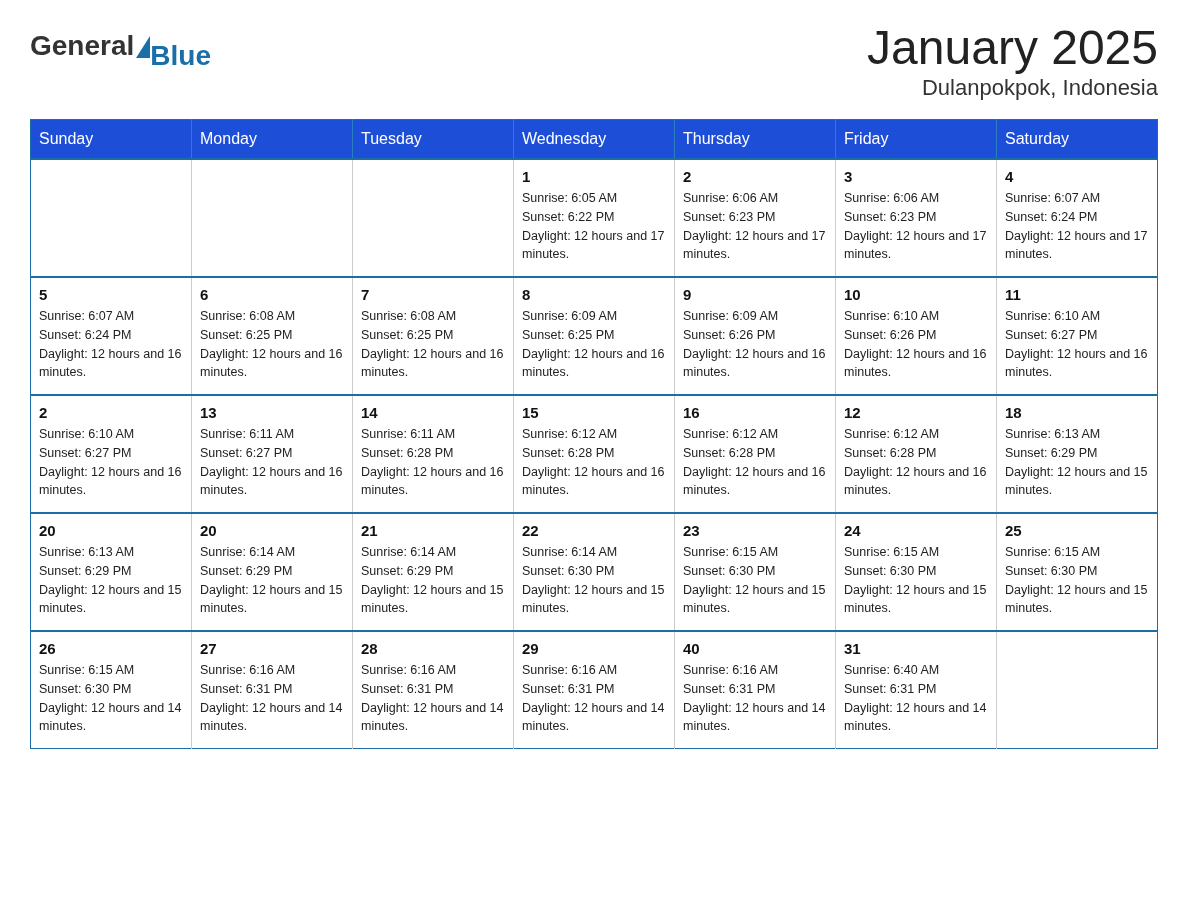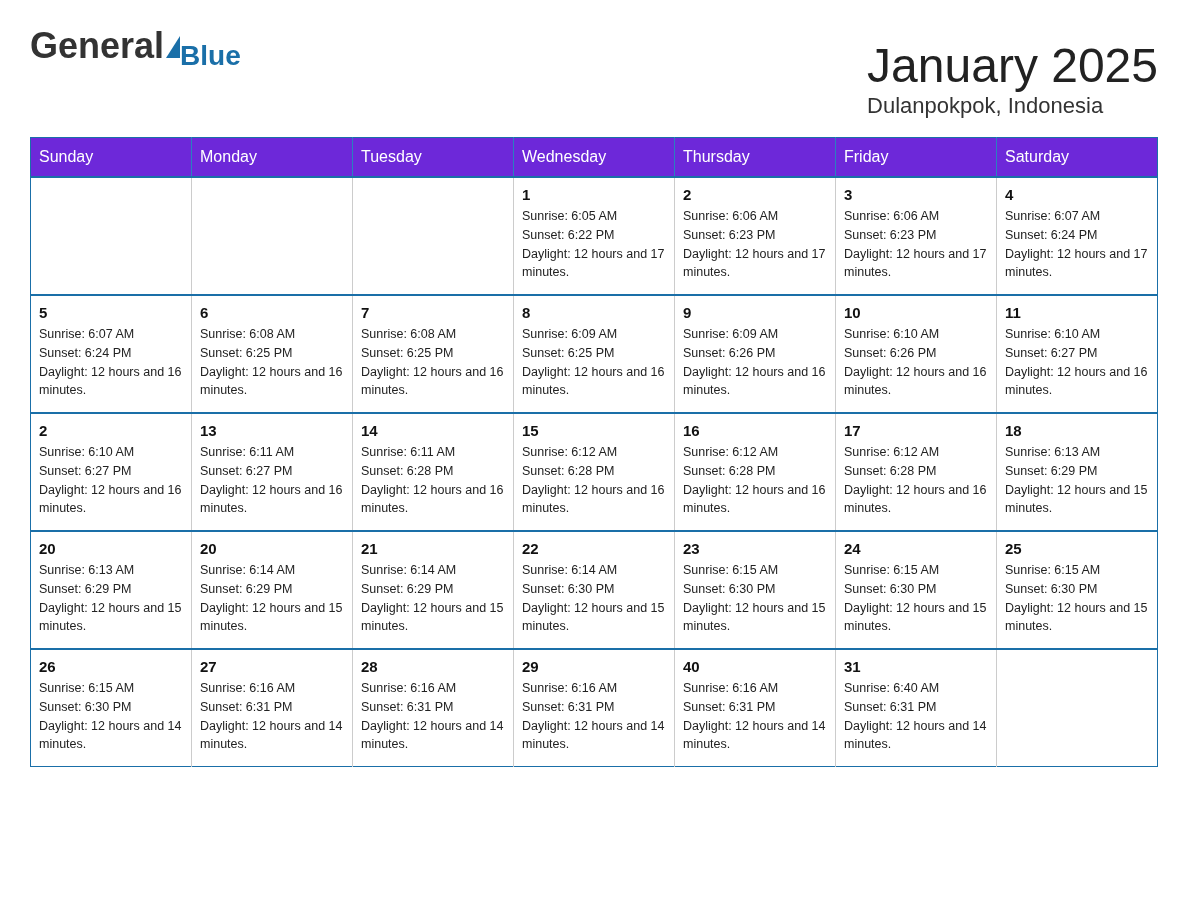--- a/index.html
+++ b/index.html
@@ -15,21 +15,21 @@
       justify-content: space-between;
       align-items: flex-start;
       margin-bottom: 18px;
     }
     .logo {
       display: flex;
       align-items: center;
       gap: 0px;
     }
     .logo-text-general {
-      font-size: 36px;
+      font-size: 28px;
       font-weight: bold;
       color: #333;
       font-family: Arial, sans-serif;
     }
     .logo-triangle {
       width: 0;
       height: 0;
       border-left: 14px solid transparent;
       border-right: 0px solid transparent;
       border-bottom: 22px solid #1a6fa8;
@@ -38,39 +38,39 @@
       margin-bottom: -2px;
     }
     .logo-blue {
       font-size: 28px;
       font-weight: bold;
       color: #1a6fa8;
       font-family: Arial, sans-serif;
       margin-top: 20px;
     }
     .title-block {
-      margin-top: 18px;
+      text-align: right;
     }
     .title-block h1 {
       font-size: 48px;
       font-weight: normal;
       color: #222;
     }
     .title-block h2 {
       font-size: 22px;
       font-weight: normal;
       color: #333;
     }
     .calendar {
       width: 100%;
       border-collapse: collapse;
       border: 1px solid #1a6fa8;
     }
     .calendar thead tr th {
-      background-color: #6d28d9;
+      background-color: #1d4ed8;
       color: #fff;
       padding: 10px 8px;
       text-align: left;
       font-size: 16px;
       font-weight: normal;
       border-right: 1px solid #2a7fc0;
     }
     .calendar thead tr th:last-child {
       border-right: none;
     }
@@ -231,21 +231,21 @@
 Sunset: 6:28 PM
 Daylight: 12 hours and 16 minutes.</div>
         </td>
         <td>
           <div class="day-num">16</div>
           <div class="day-info" style="white-space: pre-line;">Sunrise: 6:12 AM
 Sunset: 6:28 PM
 Daylight: 12 hours and 16 minutes.</div>
         </td>
         <td>
-          <div class="day-num">17</div>
+          <div class="day-num">12</div>
           <div class="day-info" style="white-space: pre-line;">Sunrise: 6:12 AM
 Sunset: 6:28 PM
 Daylight: 12 hours and 16 minutes.</div>
         </td>
         <td>
           <div class="day-num">18</div>
           <div class="day-info" style="white-space: pre-line;">Sunrise: 6:13 AM
 Sunset: 6:29 PM
 Daylight: 12 hours and 15 minutes.</div>
         </td>

